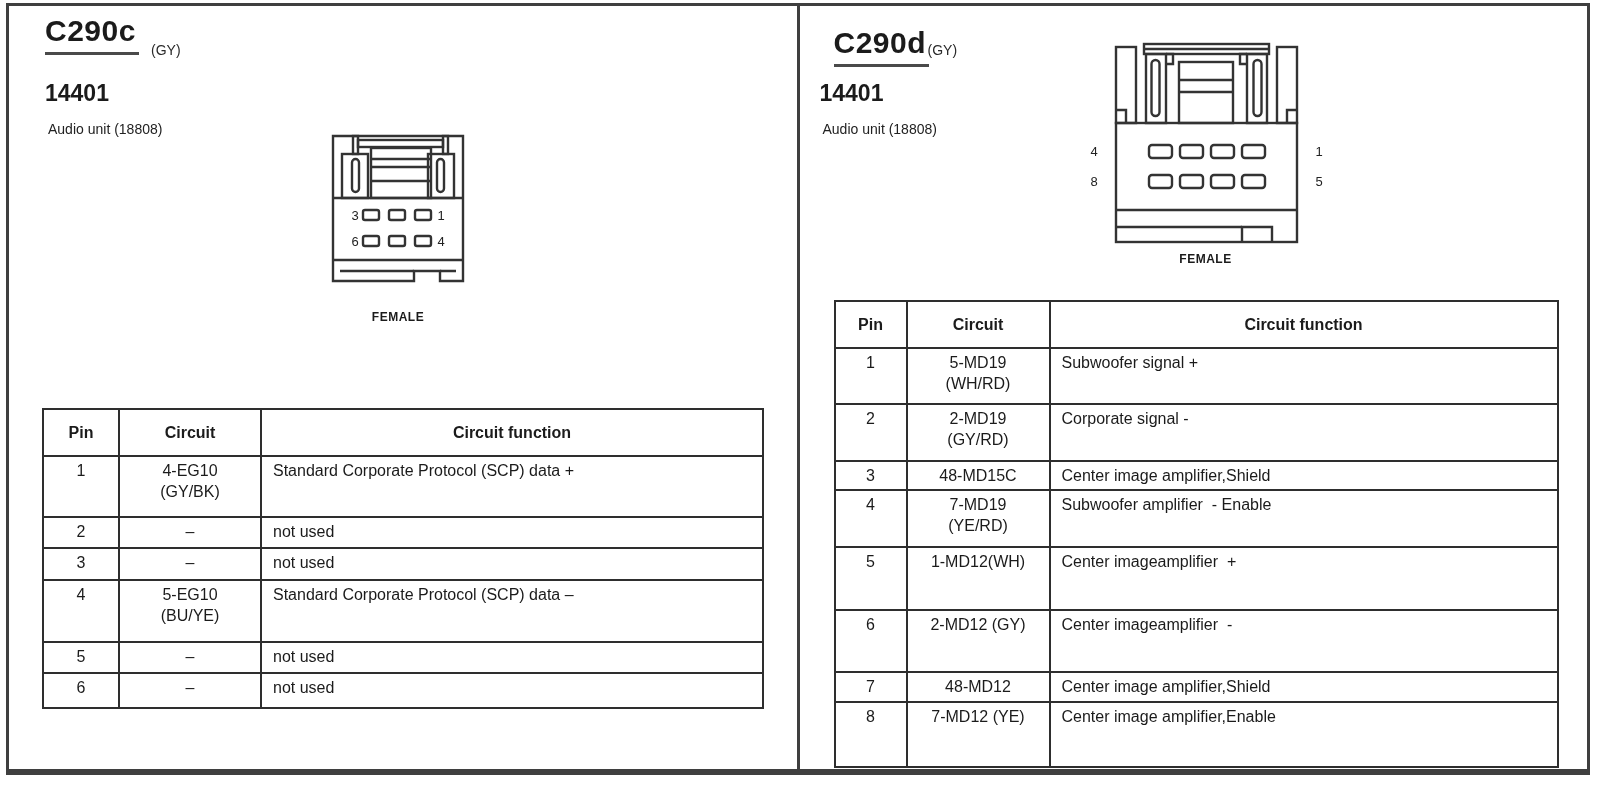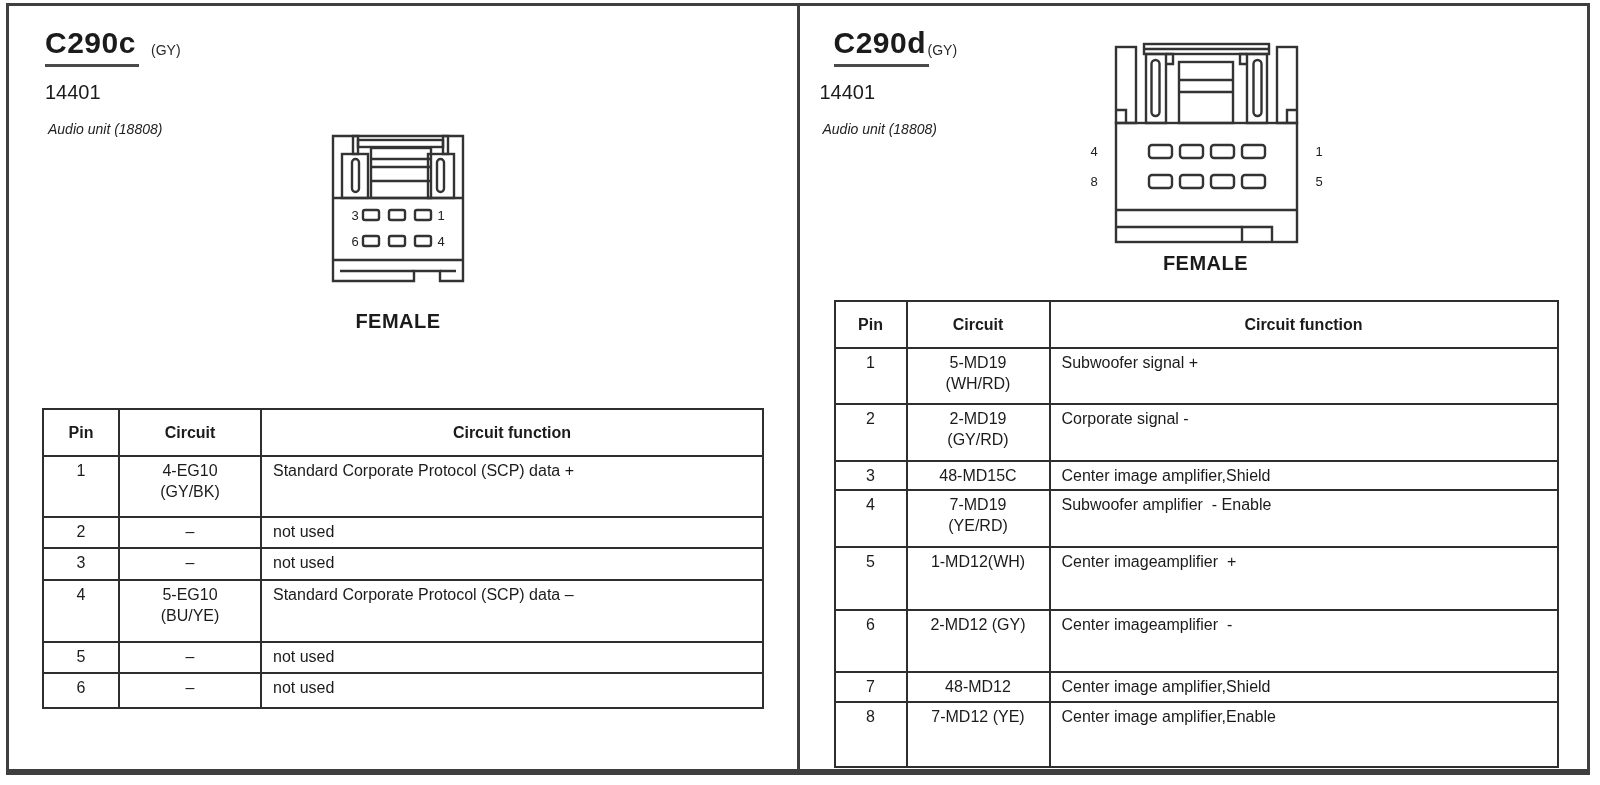--- a/index.html
+++ b/index.html
@@ -14,30 +14,30 @@
     background:#ffffff;display:flex;box-sizing:border-box;
   }
   .panel{position:relative;flex:1 1 0;background:#ffffff;}
   .vdivider{width:3px;background:#3f3f3f;flex:0 0 auto;}
 
   .conn-id{
     position:absolute;font-size:30px;font-weight:bold;letter-spacing:.5px;
     border-bottom:3px solid #4a4a4a;padding:0 3px 6px 0;line-height:1;
   }
   .color-code{position:absolute;font-size:14px;color:#2a2a2a;}
-  .part-no{position:absolute;font-size:20px;font-weight:normal;line-height:1;}
-  .component{position:absolute;font-size:14px;color:#222;font-style:italic;}
+  .part-no{position:absolute;font-size:23px;font-weight:bold;line-height:1;}
+  .component{position:absolute;font-size:14px;color:#222;}
   .female{
-    position:absolute;font-size:20px;font-weight:bold;text-align:center;
+    position:absolute;font-size:12px;font-weight:bold;text-align:center;
     letter-spacing:.5px;
   }
   .conn-wrap{position:absolute;}
 
   
-  .panel-left .conn-id{left:36px;top:22px;}
+  .panel-left .conn-id{left:36px;top:10px;}
   .panel-left .color-code{left:142px;top:36px;}
   .panel-left .part-no{left:36px;top:76px;}
   .panel-left .component{left:39px;top:115px;}
   .panel-left .conn-wrap{left:321px;top:126px;width:136px;height:152px;}
   .panel-left .female{left:321px;top:304px;width:136px;}
   .panel-left table{position:absolute;left:33px;top:402px;}
 
   
   .panel-right .conn-id{left:20px;top:22px;margin-left:14px;}
   .panel-right .color-code{left:128px;top:36px;}

